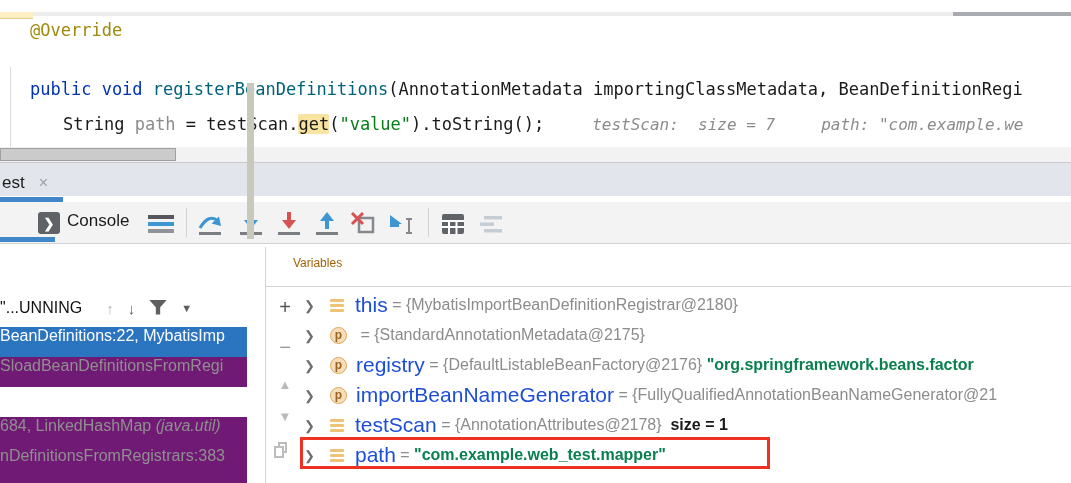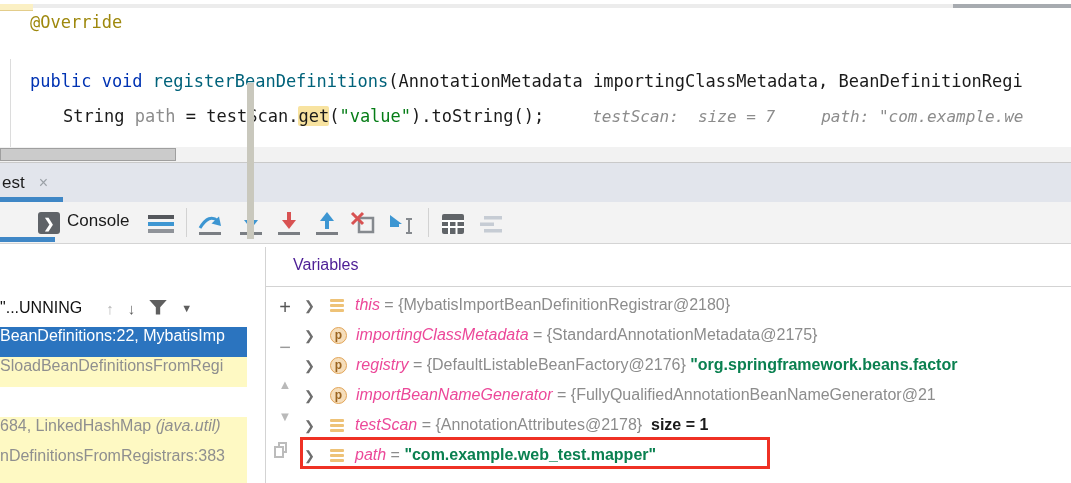--- a/index.html
+++ b/index.html
@@ -2,41 +2,41 @@
 <html><head>
 <meta charset="utf-8">
 <style>
   * { margin:0; padding:0; box-sizing:border-box; }
   html,body { width:1071px; height:483px; overflow:hidden; background:#fff;
               font-family:"Liberation Sans", sans-serif; }
   .abs { position:absolute; }
   #stage { position:relative; width:1071px; height:483px; }
 
   
-  #editor { left:0; top:4px; width:982px; height:147px; background:#fff; }
+  #editor { left:0; top:12px; width:982px; height:147px; background:#fff; }
   .codeline { position:absolute; white-space:pre; font-family:"DejaVu Sans Mono", monospace;
               font-size:17px; line-height:24px; color:#1a1a1a; }
   .tok-kw   { color:#0033b3; }
   .tok-meth { color:#00627a; }
   .tok-ann  { color:#9e880d; }
   .tok-gray { color:#8c8c8c; }
   .tok-str  { color:#067d17; }
   .tok-hl   { background:#f8e3a0; border-radius:2px; }
   .hint { color:#8c8c8c; font-style:italic; font-size:16px; }
   #indent-guide { left:10px; top:55px; width:1px; height:92px; background:#dcdcdc; }
   #topbar-lite { left:0; top:0; width:953px; height:4px; background:#ececec; }
   #topbar-dark { left:953px; top:0; width:118px; height:4px; background:#a7abb0; }
   #topbar-yellow { left:0; top:0; width:33px; height:7px; background:#fbf0c4; border-bottom:1px solid #e3cd8b; }
 
   
   #hscroll-track { left:0; top:147px; width:1071px; height:16px; background:#f2f2f2; border-bottom:1px solid #c9c9c9; }
   #hscroll-thumb { left:0; top:1px; width:176px; height:13px; background:#cbcbcb; border:1px solid #9f9f9f; }
 
   
-  #tabbar { left:0; top:163px; width:1071px; height:39px; background:#e2e5ec;text-align:center; }
+  #tabbar { left:0; top:163px; width:1071px; height:33px; background:#e2e5ec;text-align:center; }
   #tab-test { position:absolute; left:0; top:0; height:39px; display:flex; align-items:center; }
   #tab-label { font-size:17px; color:#1c1c1c; padding-left:2px; }
   #tab-close { font-size:16px; color:#9aa0a6; margin-left:14px; }
   #tab-underline { left:0; top:197px; width:63px; height:5px; background:#3f87c6; }
 
   
   #toolbar { left:0; top:202px; width:1071px; height:42px; background:#f3f3f3; border-bottom:1px solid #d4d4d4; }
   .tb-sep { position:absolute; top:6px; width:1px; height:29px; background:#d2d2d2; }
   #console-btn { left:38px; top:10px; width:22px; height:22px; background:#5f6368; border-radius:3px;
                  color:#fff; font-size:13px; font-weight:bold; display:flex; align-items:center; justify-content:center; }
@@ -48,32 +48,32 @@
   #panel-sep-v { left:265px; top:247px; width:1px; height:236px; background:#d3d3d3; }
 
   
   #frames { left:0; top:244px; width:265px; height:239px; background:#fff; }
   #thread-row { position:absolute; left:0; top:48px; width:247px; height:32px; display:flex; align-items:center; }
   #thread-status { font-size:16px; color:#111; white-space:pre; }
   .thr-ico { margin-left:14px; font-size:15px; }
   .frame-row { position:absolute; left:0; width:247px; height:30px; font-size:16px;
                display:flex; align-items:flex-start; white-space:pre; overflow:hidden; }
   .frame-sel { background:#2b74bf; color:#fff; }
-  .frame-yel { background:#fef9c3; color:#8f8f8f; }
+  .frame-yel { background:#701a75; color:#8f8f8f; }
   .frame-yel i { font-style:italic; }
   #frames-scroll { left:247px; top:83px; width:7px; height:156px; background:#c9c8bd; }
 
   
   #variables { left:266px; top:244px; width:805px; height:239px; background:#fff; }
-  #vars-header { position:absolute; left:27px; top:12px; font-size:16px; color:#4c1d95; }
+  #vars-header { position:absolute; left:27px; top:12px; font-size:12px; color:#a16207; }
   #vars-header-border { position:absolute; left:0; top:42px; width:805px; height:1px; background:#d3d3d3; }
   .watch-ico { position:absolute; left:8px; width:22px; height:22px; font-size:20px; line-height:22px; text-align:center; }
   .var-row { position:absolute; left:38px; height:30px; display:flex; align-items:center; white-space:pre; }
   .var-chevron { color:#6e6e6e; font-size:13px; width:26px; }
-  .var-name { color:#ec4899; font-size:16px;font-style:italic; }
+  .var-name { color:#1d4ed8; font-size:21px; }
   .var-val  { color:#8c8c8c; font-size:16px; }
   .var-str  { color:#0a8050; font-size:16px; font-weight:600; }
   .var-size { color:#1a1a1a; font-size:16px; font-weight:600; }
   .ico-value { width:16px; height:16px; margin-right:9px; display:flex; flex-direction:column; justify-content:center; gap:2px; }
   .ico-value span { display:block; width:14px; height:3px; background:#eec277; border-radius:1px; }
   .ico-param { width:17px; height:17px; margin-right:9px; border-radius:50%; background:#f6debb;
                border:1px solid #e2a558; color:#9a6420; font-size:12px; font-weight:bold;
                display:flex; align-items:center; justify-content:center; }
   #red-box { left:300px; top:437px; width:470px; height:32px; border:3px solid #ef3124; background:transparent; z-index:9; }
 
@@ -212,21 +212,21 @@
 
     <div class="var-row" style="top:46px;">
       <span class="var-chevron">❯</span>
       <span class="ico-value"><span></span><span></span><span></span></span>
       <span class="var-name">this</span><span class="var-val"> = {MybatisImportBeanDefinitionRegistrar@2180}</span>
     </div>
 
     <div class="var-row" style="top:76px;">
       <span class="var-chevron">❯</span>
       <span class="ico-param">p</span>
-      <span class="var-name">importingClassMetadata</span><span class="var-val"> = {StandardAnnotationMetadata@2175}</span>
+      <span class="var-val"> = {StandardAnnotationMetadata@2175}</span>
     </div>
 
     <div class="var-row" style="top:106px;">
       <span class="var-chevron">❯</span>
       <span class="ico-param">p</span>
       <span class="var-name">registry</span><span class="var-val"> = {DefaultListableBeanFactory@2176} </span><span class="var-str">"org.springframework.beans.factor</span>
     </div>
 
     <div class="var-row" style="top:136px;">
       <span class="var-chevron">❯</span>

